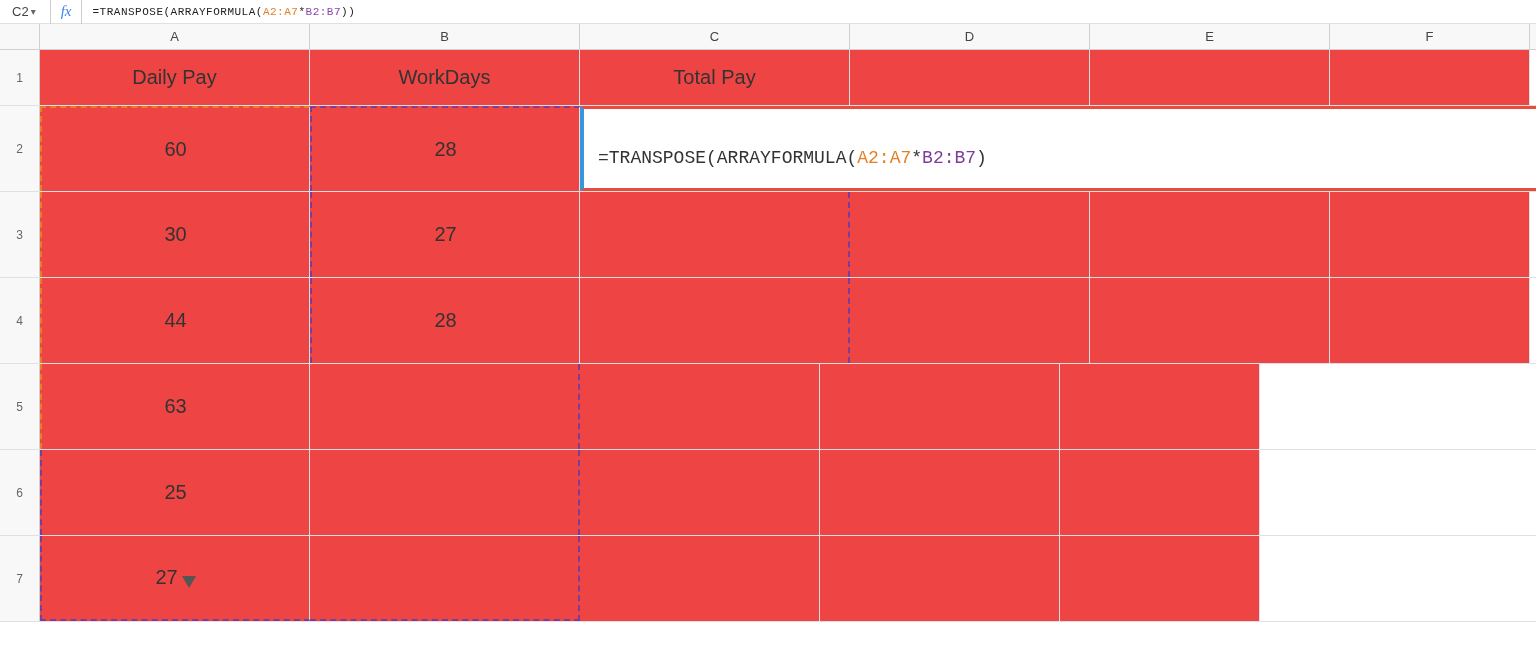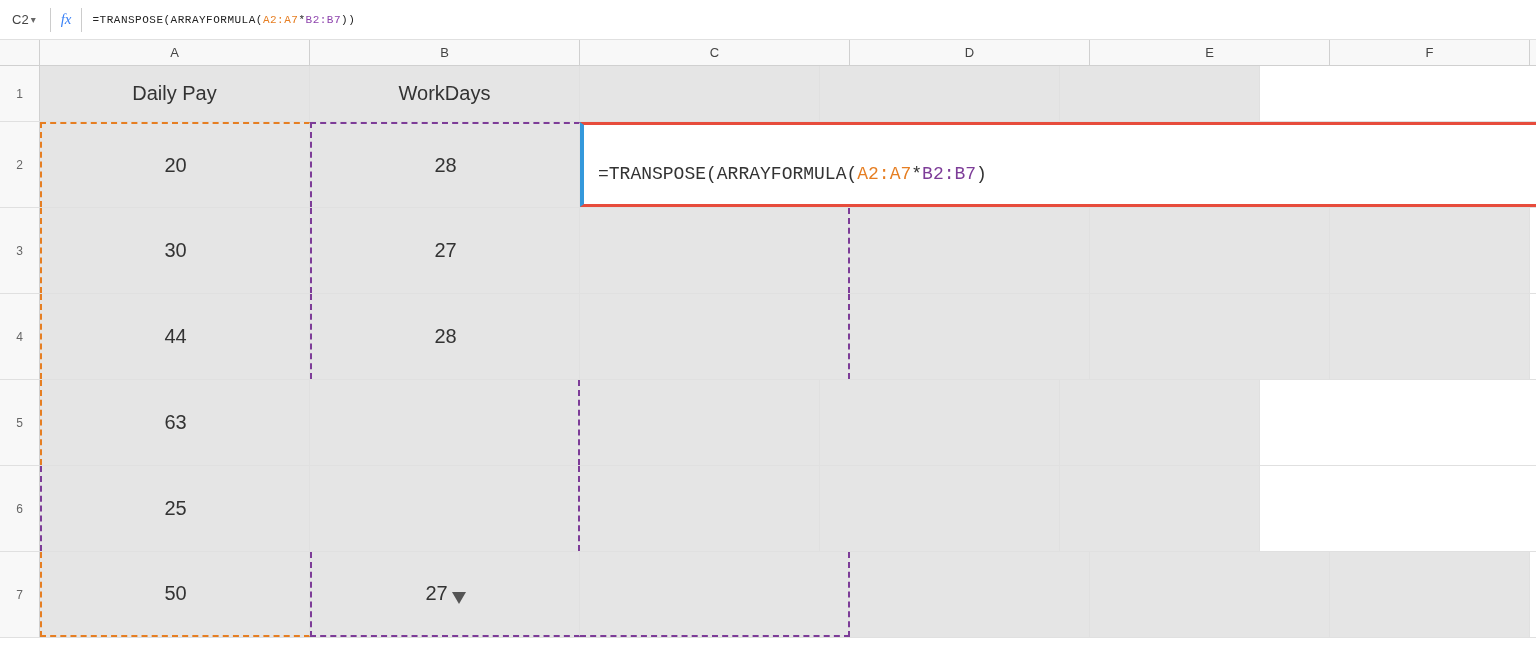--- a/index.html
+++ b/index.html
@@ -8,21 +8,21 @@
       background: #fff;
       width: 1536px;
       height: 649px;
       overflow: hidden;
     }
 
     
     .formula-bar {
       display: flex;
       align-items: center;
-      height: 40px;
+      height: 24px;
       border-bottom: 1px solid #e0e0e0;
       background: #fff;
       padding: 0 8px;
       gap: 6px;
     }
     .formula-bar-dropdown {
       display: flex;
       align-items: center;
       gap: 2px;
       font-size: 13px;
@@ -113,21 +113,21 @@
       user-select: none;
     }
     .grid-cell {
       display: flex;
       align-items: center;
       justify-content: center;
       border-right: 1px solid #e0e0e0;
       font-size: 20px;
       color: #333;
       position: relative;
-      background: #e5e5e5;
+      background: #ef4444;
     }
 
     
     .col-a { width: 270px; min-width: 270px; }
     .col-b { width: 270px; min-width: 270px; }
     .col-c { width: 270px; min-width: 270px; }
     .col-d { width: 240px; min-width: 240px; }
     .col-e { width: 240px; min-width: 240px; }
     .col-f { width: 200px; min-width: 200px; }
 
@@ -237,28 +237,29 @@
     <div class="col-header col-e">E</div>
     <div class="col-header col-f">F</div>
   </div>
 
   <div class="grid-body">
 
     <div class="grid-row header-row">
       <div class="row-number">1</div>
       <div class="grid-cell col-a header-cell">Daily Pay</div>
       <div class="grid-cell col-b header-cell">WorkDays</div>
+      <div class="grid-cell col-c header-cell">Total Pay</div>
       <div class="grid-cell col-d"></div>
       <div class="grid-cell col-e"></div>
       <div class="grid-cell col-f"></div>
     </div>
 
     <div class="grid-row">
       <div class="row-number">2</div>
-      <div class="grid-cell col-a orange-dashed-left orange-dashed-top">20</div>
+      <div class="grid-cell col-a orange-dashed-left orange-dashed-top">60</div>
       <div class="grid-cell col-b purple-dashed-left purple-dashed-top">28</div>
 
       <div class="grid-cell merged-formula-cell active-formula-cell blue-left-indicator">
         <span class="formula-cell-content">
           <span style="color:#333;">=TRANSPOSE(ARRAYFORMULA(</span><span style="color:#E67E22;">A2:A7</span><span style="color:#333;">*</span><span style="color:#7D3C98;">B2:B7</span><span style="color:#333;">)</span>
         </span>
       </div>
     </div>
 
     <div class="grid-row">
@@ -294,21 +295,20 @@
       <div class="row-number">6</div>
       <div class="grid-cell col-b purple-dashed-left">25</div>
       <div class="grid-cell col-c" style="border-right: 2.5px dashed #7D3C98;"></div>
       <div class="grid-cell col-d"></div>
       <div class="grid-cell col-e"></div>
       <div class="grid-cell col-f"></div>
     </div>
 
     <div class="grid-row">
       <div class="row-number">7</div>
-      <div class="grid-cell col-a orange-dashed-left orange-dashed-bottom">50</div>
       <div class="grid-cell col-b purple-dashed-left purple-dashed-bottom">
         27<span class="cursor"></span>
       </div>
       <div class="grid-cell col-c purple-dashed-bottom" style="border-right: 2.5px dashed #7D3C98; border-bottom: 2.5px dashed #7D3C98;"></div>
       <div class="grid-cell col-d"></div>
       <div class="grid-cell col-e"></div>
       <div class="grid-cell col-f"></div>
     </div>
 
   </div>

